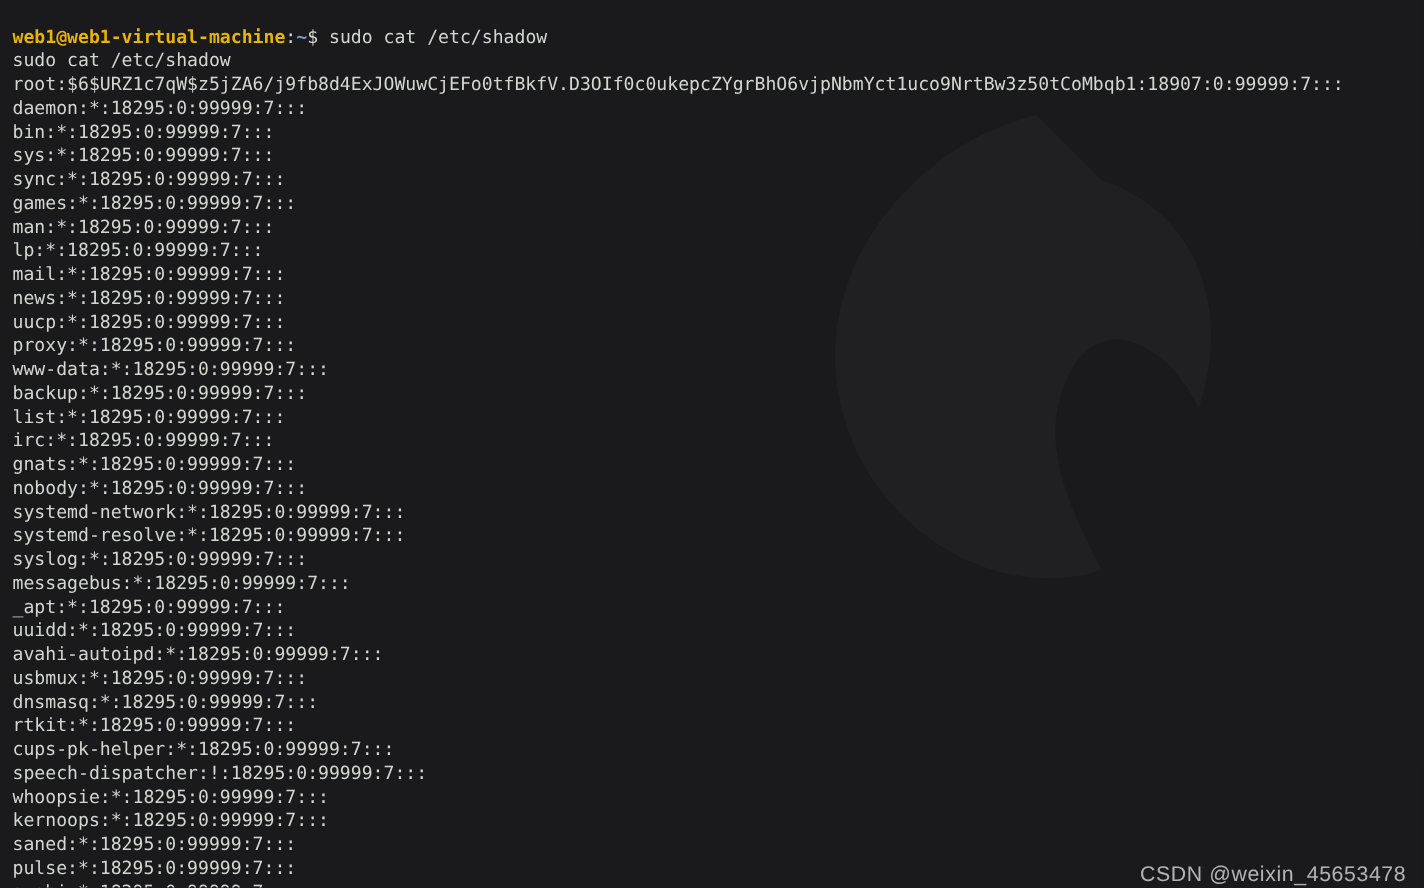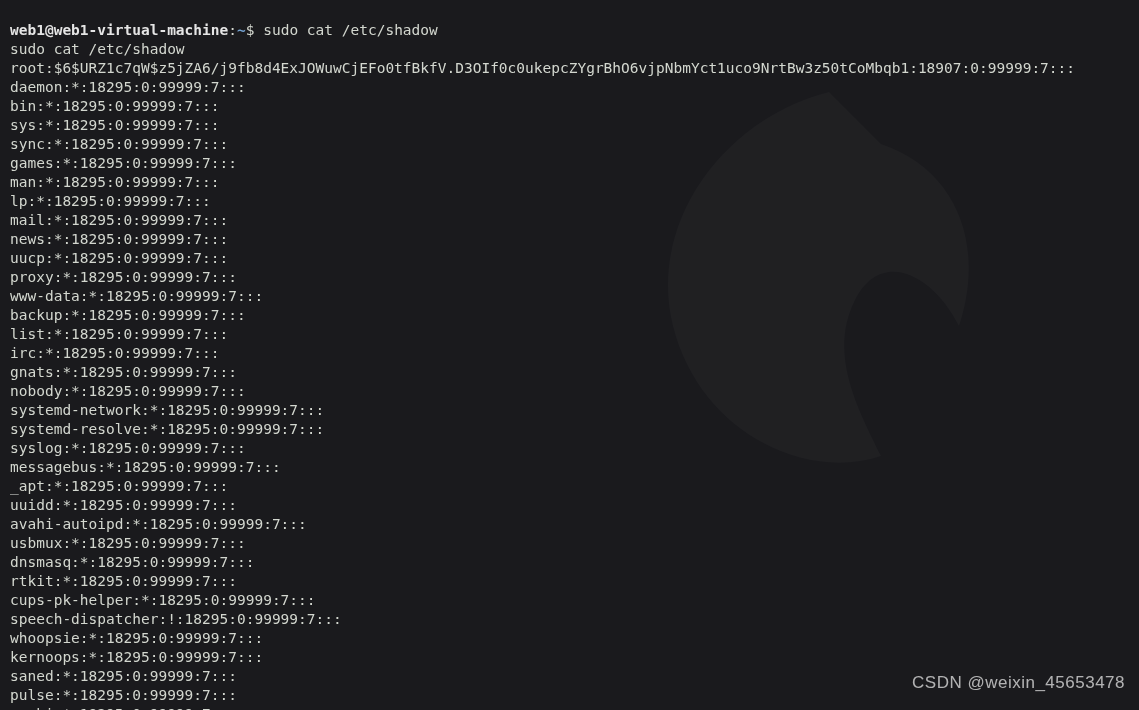--- a/index.html
+++ b/index.html
@@ -16,21 +16,21 @@
       line-height: 19px;
       color: #c5c8c6;
       overflow: hidden;
       position: relative;
     }
     .terminal {
       padding: 2px 10px;
       white-space: pre;
     }
     .prompt-user {
-      color: #e5e5e5;
+      color: #eab308;
       font-weight: bold;
     }
     .prompt-colon {
       color: #d3d7cf;
     }
     .prompt-path {
       color: #729fcf;
       font-weight: bold;
     }
     .prompt-dollar {
@@ -38,21 +38,21 @@
     }
     .command {
       color: #d3d7cf;
     }
     .output-line {
       color: #d3d7cf;
       display: block;
     }
     .watermark {
       position: absolute;
-      bottom: 18px;
+      bottom: 1px;
       right: 14px;
       color: rgba(230, 230, 230, 0.75);
       font-family: Arial, sans-serif;
       font-size: 17px;
       letter-spacing: 0.5px;
     }
     .dragon-bg {
       position: absolute;
       top: 40px;
       right: 50px;

